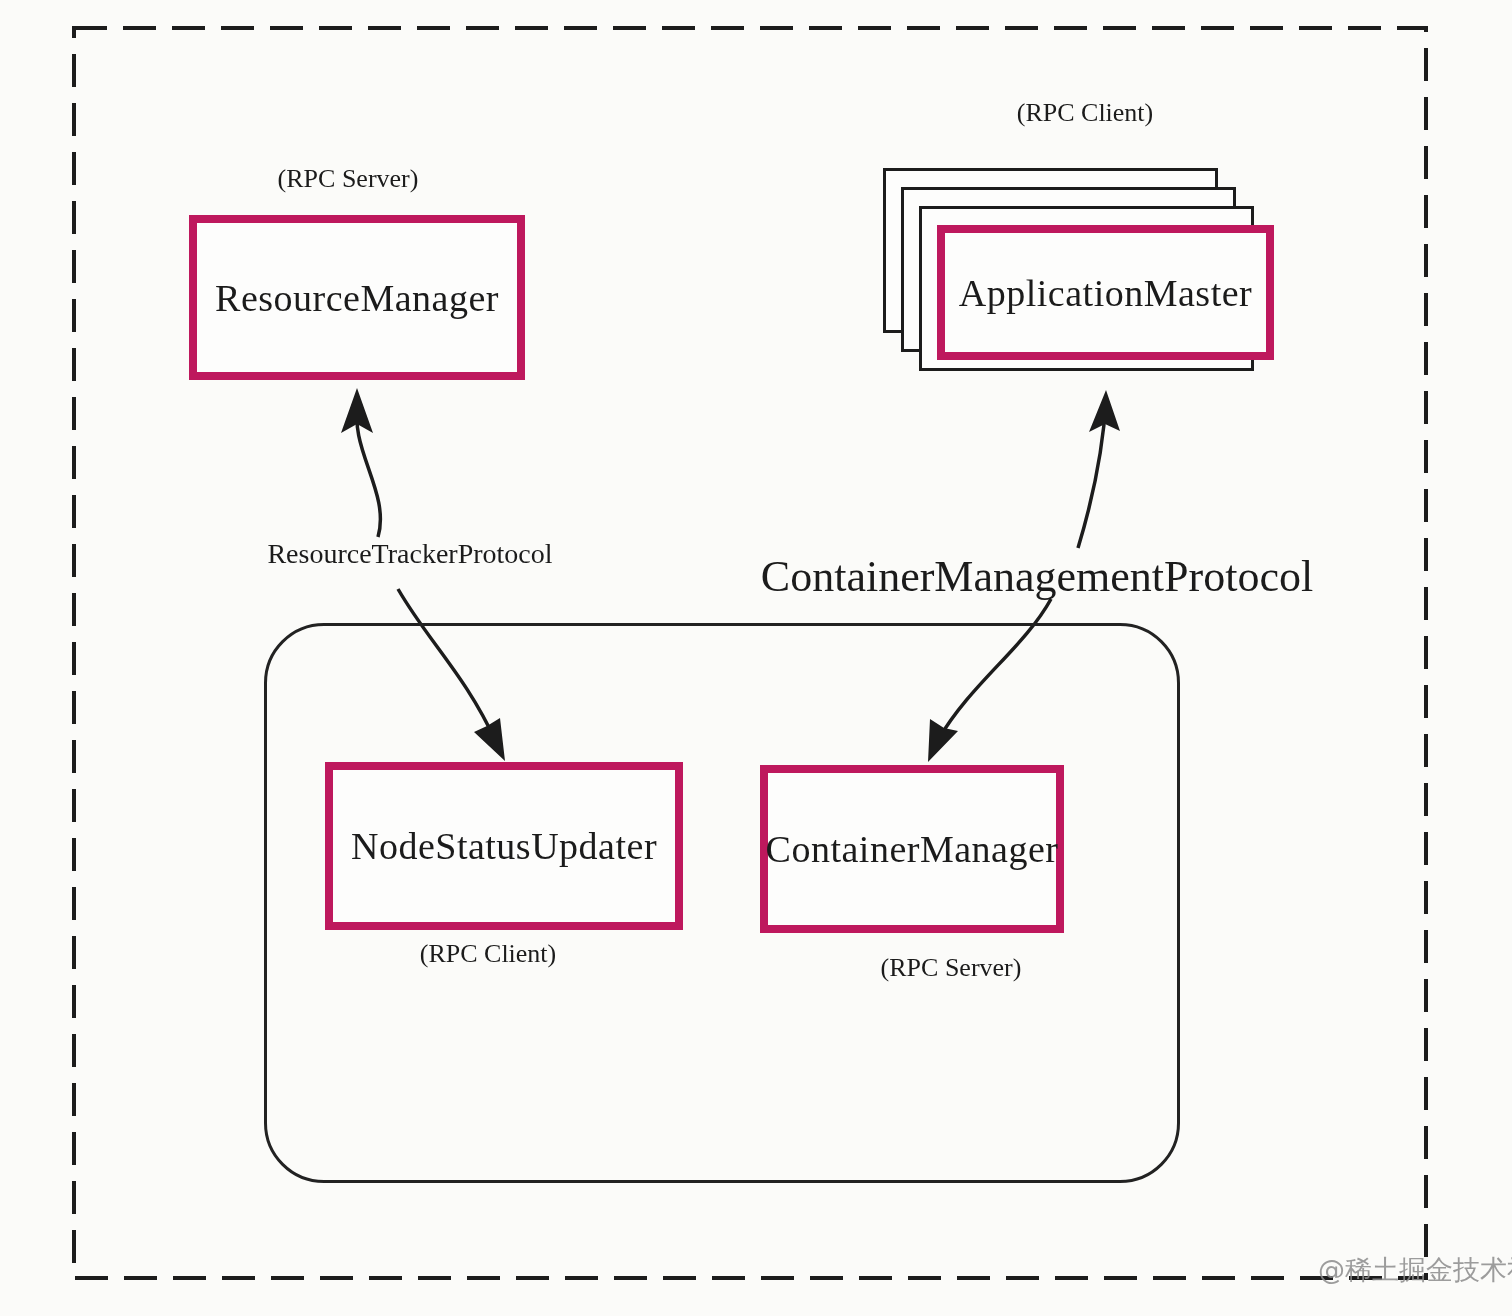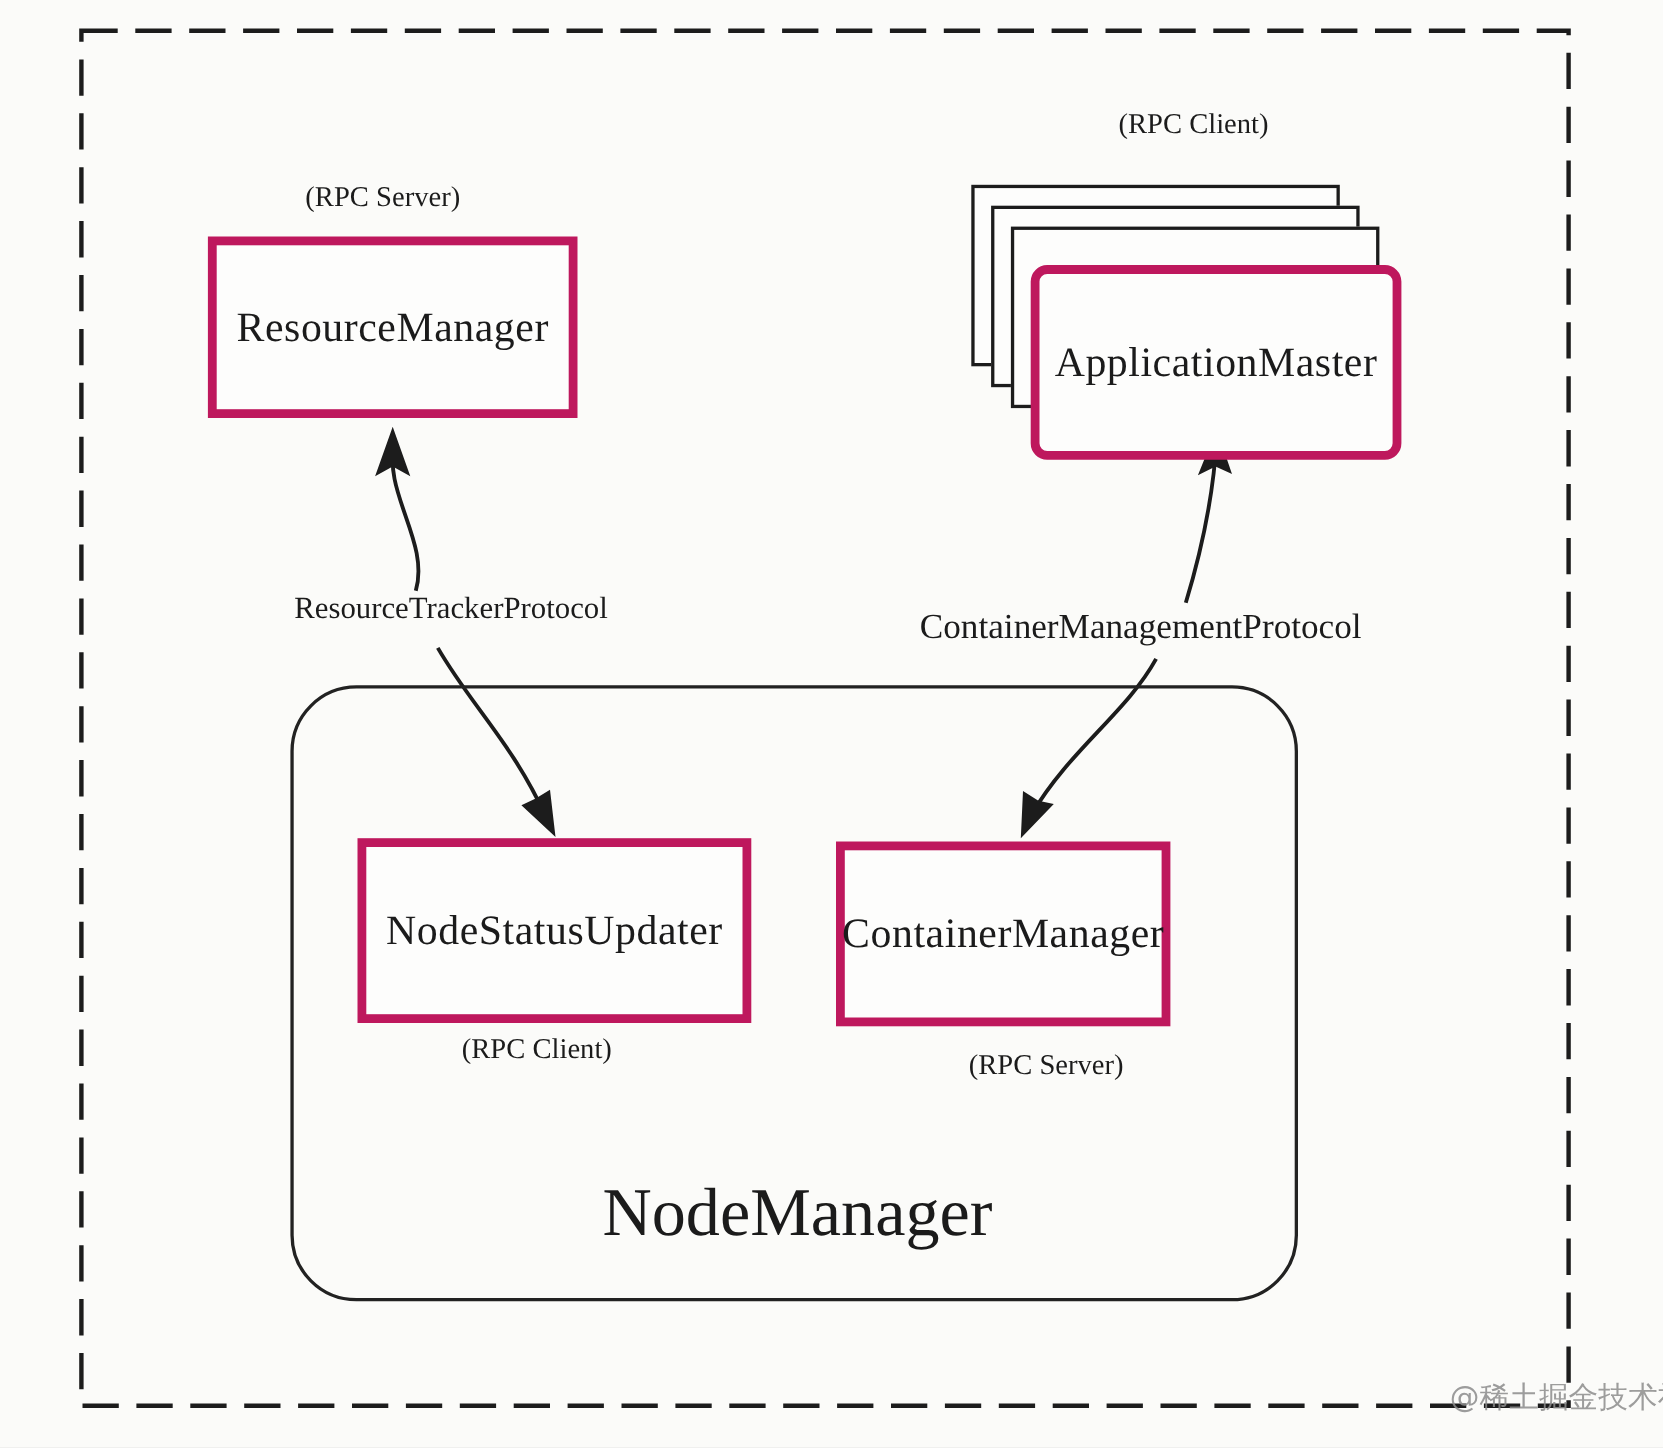--- a/index.html
+++ b/index.html
@@ -95,37 +95,36 @@
 
   <div class="box" style="left:189px;top:215px;width:336px;height:165px;">
     <span class="box-label">ResourceManager</span>
   </div>
 
   <div class="annotation" style="left:1085px;top:98px;">(RPC Client)</div>
 
   <div class="stack-layer" style="left:883px;top:168px;"></div>
   <div class="stack-layer" style="left:901px;top:187px;"></div>
   <div class="stack-layer" style="left:919px;top:206px;"></div>
-  <div class="box" style="left:937px;top:241px;width:337px;height:177px;border-radius:15px;">
+  <div class="box" style="left:937px;top:225px;width:337px;height:135px;">
     <span class="box-label">ApplicationMaster</span>
   </div>
 
   <div class="protocol-label" style="left:410px;top:538px;font-size:28px;">ResourceTrackerProtocol</div>
 
-  <div class="protocol-label" style="left:1037px;top:551px;font-size:32px;">ContainerManagementProtocol</div>
+  <div class="protocol-label" style="left:1037px;top:551px;font-size:44px;">ContainerManagementProtocol</div>
 
   <div id="node-manager-rect"></div>
 
   <div class="box" style="left:325px;top:762px;width:358px;height:168px;">
     <span class="box-label">NodeStatusUpdater</span>
   </div>
   <div class="annotation" style="left:488px;top:939px;">(RPC Client)</div>
 
   <div class="box" style="left:760px;top:765px;width:304px;height:168px;font-family:Liberation Serif, serif;">
     <span class="box-label">ContainerManager</span>
   </div>
   <div class="annotation" style="left:951px;top:953px;">(RPC Server)</div>
 
-  <div id="node-manager-title">NodeManager</div>
 
   <div id="watermark">@稀土掘金技术社区</div>
 
 </div>
 
 </body></html>

